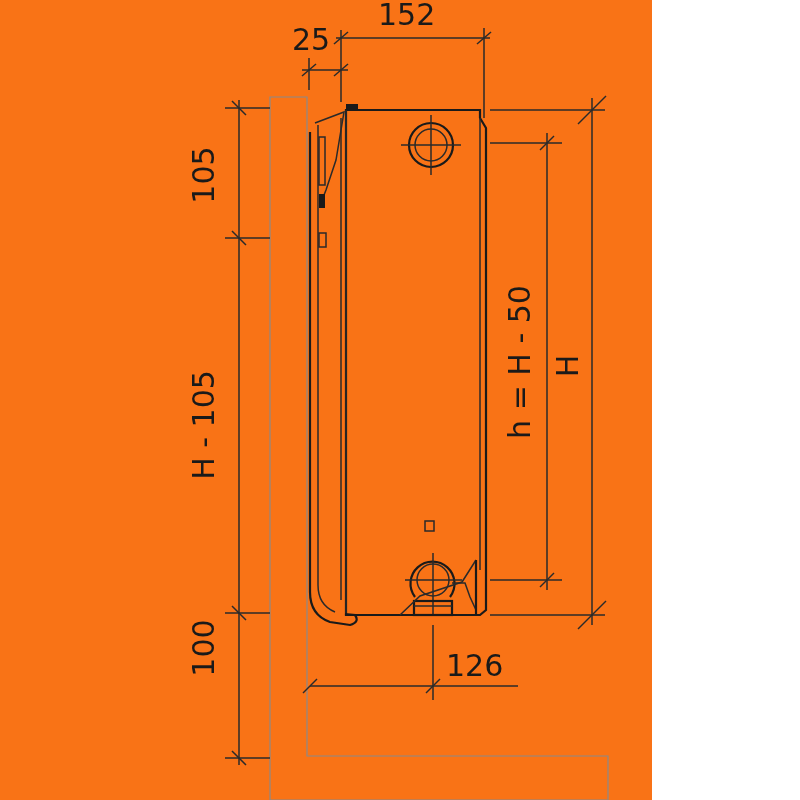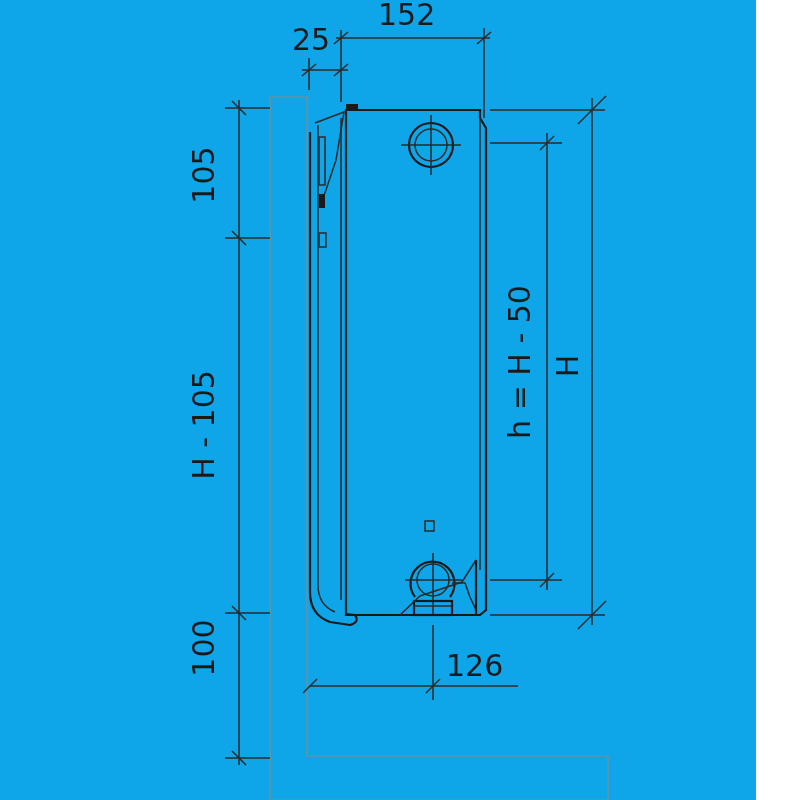--- a/index.html
+++ b/index.html
@@ -1,16 +1,16 @@
 <!DOCTYPE html>
 <html><head>
 <meta charset="utf-8">
 <style>
   html, body { margin: 0; padding: 0; background: #ffffff; }
-  #stage { position: relative; width: 756px; height: 800px; background: #0ea5e9; overflow: hidden; }
+  #stage { position: relative; width: 652px; height: 800px; background: #f97316; overflow: hidden; }
   svg { position: absolute; left: 0; top: 0; }
   .dimtext { font-family: "DejaVu Sans", sans-serif; font-size: 30px; fill: #1a1a1a; }
   .line { stroke: #2a2a2a; stroke-width: 1.5; fill: none; }
   .thick { stroke: #1a1a1a; stroke-width: 2.2; fill: none; }
   .wallout { stroke: #8a8a8a; stroke-width: 1.2; fill: none; }
 </style>
 </head>
 <body>
 
 <div id="stage">

